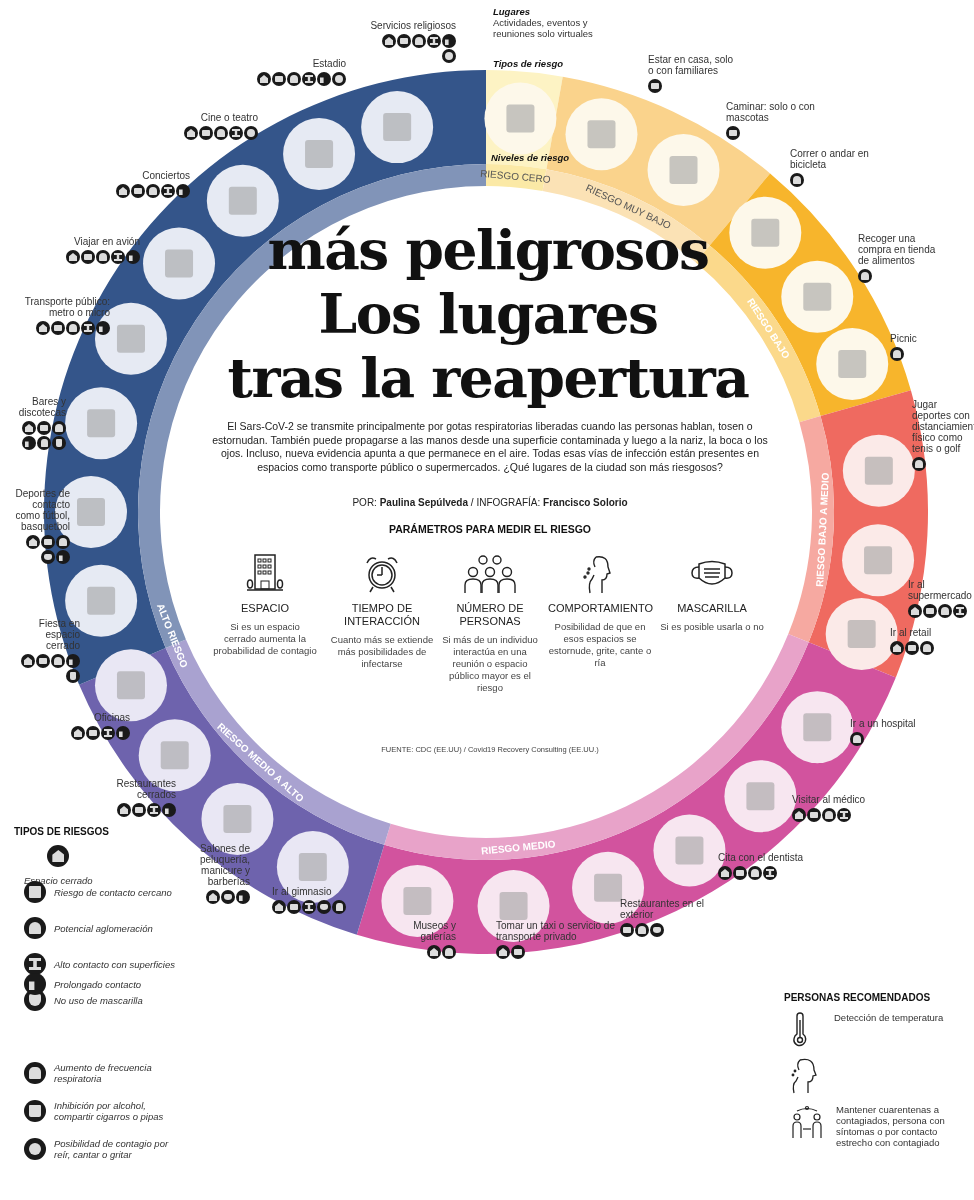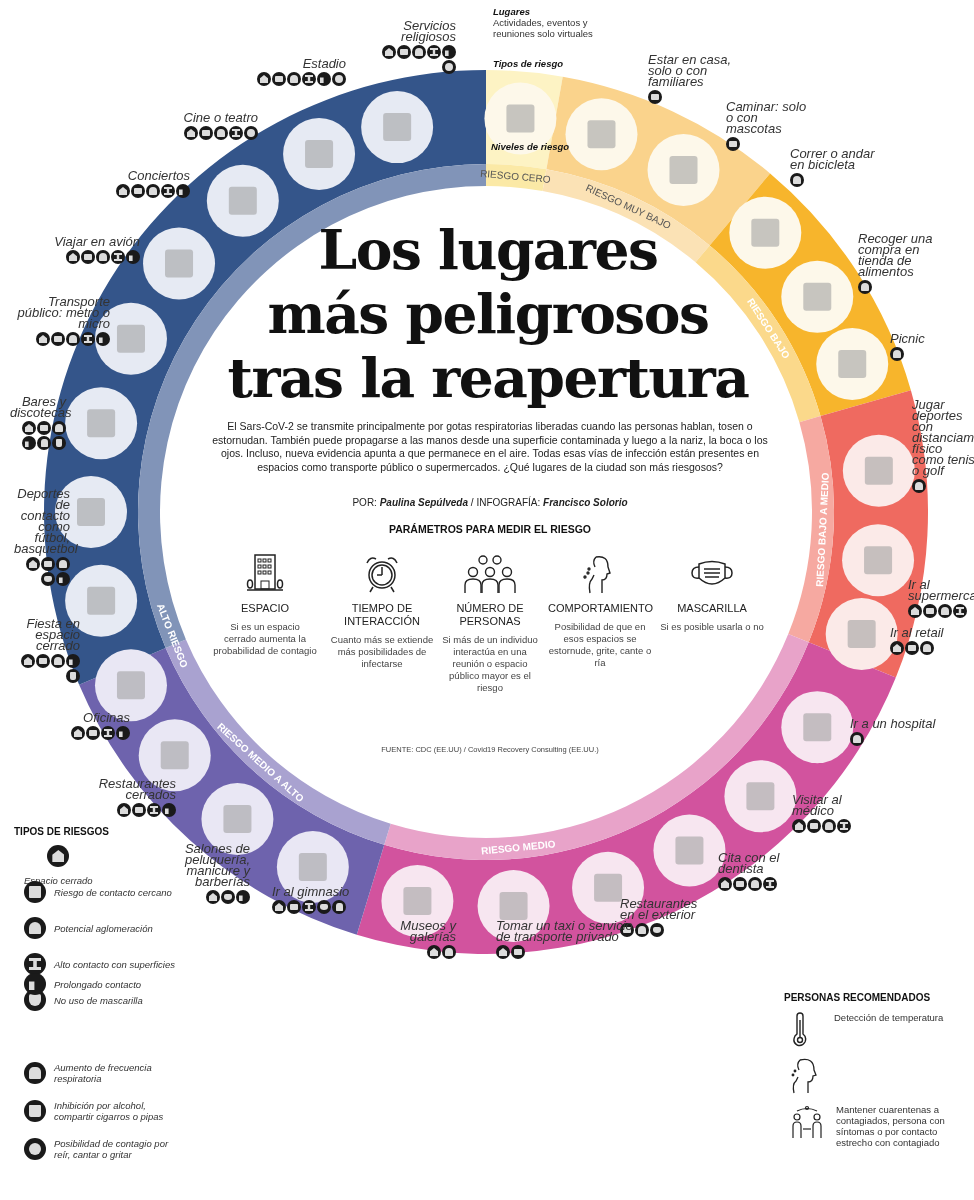--- a/index.html
+++ b/index.html
@@ -1,40 +1,40 @@
 <!DOCTYPE html>
 <html><head>
 <meta charset="utf-8">
 <style>
   html, body { margin:0; padding:0; background:#ffffff; }
   body { width:974px; height:1200px; position:relative; overflow:hidden;
          font-family:"Liberation Sans", "DejaVu Sans", sans-serif; color:#222; }
   #ring { position:absolute; left:0; top:0; width:974px; height:1200px; }
-  .lbl { position:absolute; font-size:13px; line-height:11px; color:#333;font-style:italic; }
+  .lbl { position:absolute; font-size:10px; line-height:11px; color:#333; }
   .lbl.r { text-align:right; }
   .lbl.l { text-align:left; }
   .icons { display:flex; gap:1px; flex-wrap:wrap; margin-top:3px; }
   .lbl.r .icons { justify-content:flex-end; }
   .ic { width:14px; height:14px; border-radius:50%; background:#1a1a1a; display:inline-block; position:relative; }
   .ic::after { content:""; position:absolute; left:3px; top:3px; width:8px; height:8px; background:#fff; border-radius:2px; opacity:.85; }
   .ic.cerrado::after { clip-path:polygon(50% 0,100% 40%,100% 100%,0 100%,0 40%); border-radius:0; }
   .ic.contacto::after { border-radius:1px; height:6px; top:4px; }
   .ic.aglo::after { border-radius:50% 50% 1px 1px; }
   .ic.superf::after { clip-path:polygon(0 0,100% 0,100% 25%,65% 25%,65% 75%,100% 75%,100% 100%,0 100%,0 75%,35% 75%,35% 25%,0 25%); border-radius:0; }
   .ic.mascara::after { border-radius:2px 2px 50% 50%; height:6px; top:4px; }
   .ic.prolong::after { clip-path:polygon(0 30%,45% 30%,45% 100%,0 100%); border-radius:0; box-shadow:none; }
   .ic.resp::after { border-radius:40% 40% 10% 10%; width:7px; left:3.5px; }
   .ic.alcohol::after { border-radius:1px 1px 2px 2px; width:6px; left:4px; }
   .ic.reir::after { border-radius:50%; background:#fff; }
   #title { position:absolute; left:210px; top:218px; width:556px; text-align:center;
            font-family:"DejaVu Serif", "Liberation Serif", serif; font-weight:bold;
            font-size:55px; line-height:64px; color:#111; letter-spacing:-1.5px; }
   #intro { position:absolute; left:205px; top:420px; width:570px; text-align:center; font-size:10.5px; line-height:13.5px; color:#222; }
   #byline { position:absolute; left:205px; top:497px; width:570px; text-align:center; font-size:10px; color:#222; }
-  #byline b { font-style:italic; }
+  #byline b { }
   #params-title { position:absolute; left:205px; top:523px; width:570px; text-align:center; font-size:10.5px; font-weight:bold; color:#111; }
   .param { position:absolute; top:552px; width:104px; text-align:center; }
   .param .pic { height:44px; display:flex; justify-content:center; align-items:center; }
   .param .ptitle { font-size:11px; line-height:13px; color:#222; margin-top:6px; }
   .param .pdesc { font-size:9.5px; line-height:12px; color:#444; margin-top:6px; }
   #source { position:absolute; left:205px; top:745px; width:570px; text-align:center; font-size:7.5px; color:#444; }
   .legend-title { position:absolute; font-weight:bold; font-size:10px; color:#111; }
   .leg-row { position:absolute; left:24px; display:flex; align-items:center; gap:8px; font-size:9.5px; line-height:11px; font-style:italic; color:#333; }
   .leg-row .ic { width:22px; height:22px; flex:none; }
   .leg-row .ic::after { left:5px; top:5px; width:12px; height:12px; }
@@ -128,25 +128,25 @@
       <text x="260.50298565706476" y="765.9398061858818" text-anchor="middle" transform="rotate(42 260.50298565706476 762.4398061858818)" fill="#fff" font-weight="bold">RIESGO MEDIO A ALTO</text>
       <text x="172.4492795900577" y="639.0109134060881" text-anchor="middle" transform="rotate(68.5 172.4492795900577 635.5109134060881)" fill="#fff" font-weight="bold">ALTO RIESGO</text>
     </g>
 </svg>
 
 <div class="top-note" style="left:493px; top:6px; width:100px;">
   <b>Lugares</b><br>
   <span>Actividades, eventos y reuniones solo virtuales</span>
 </div>
 <div class="top-note" style="left:493px; top:58px;"><b>Tipos de riesgo</b></div>
-<div class="top-note" style="left:491px; top:141px;"><b>Niveles de riesgo</b></div>
+<div class="top-note" style="left:491px; top:152px;"><b>Niveles de riesgo</b></div>
 
 <div id="title">
+  <div>más peligrosos</div>
   <div>Los lugares</div>
-  <div>más peligrosos</div>
   <div>tras la reapertura</div>
 </div>
 
 <div id="intro">El Sars-CoV-2 se transmite principalmente por gotas respiratorias liberadas cuando las personas hablan, tosen o estornudan. También puede propagarse a las manos desde una superficie contaminada y luego a la nariz, la boca o los ojos. Incluso, nueva evidencia apunta a que permanece en el aire. Todas esas vías de infección están presentes en espacios como transporte público o supermercados. ¿Qué lugares de la ciudad son más riesgosos?</div>
 
 <div id="byline">
   <span>POR:</span> <b>Paulina Sepúlveda</b>
   <span>/</span>
   <span>INFOGRAFÍA:</span> <b>Francisco Solorio</b>
 </div>

